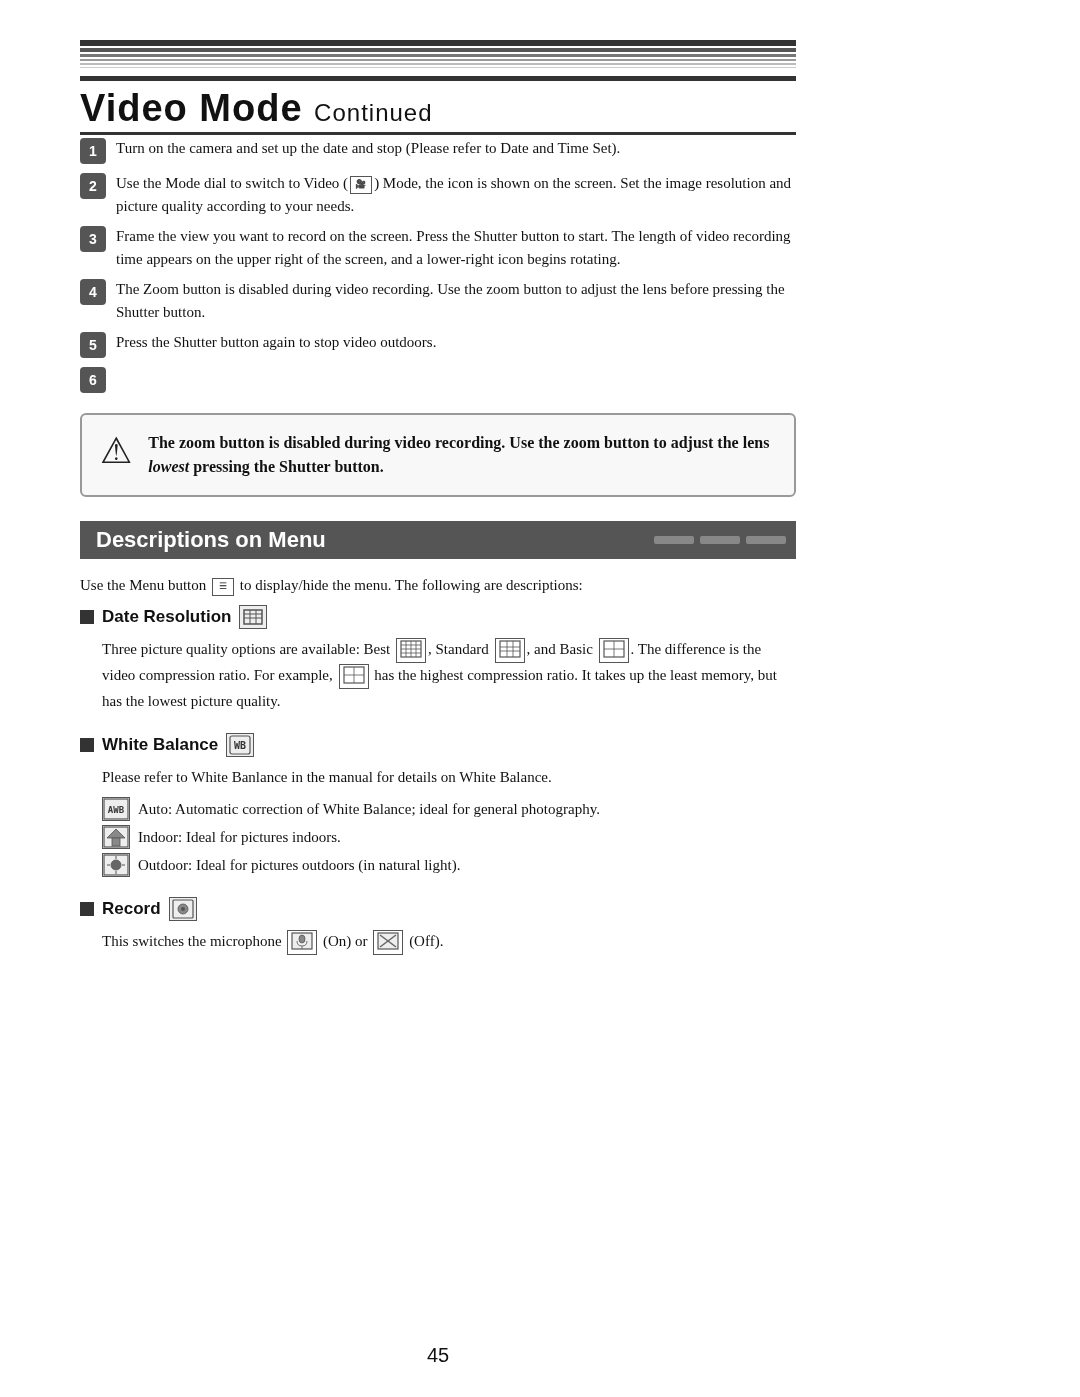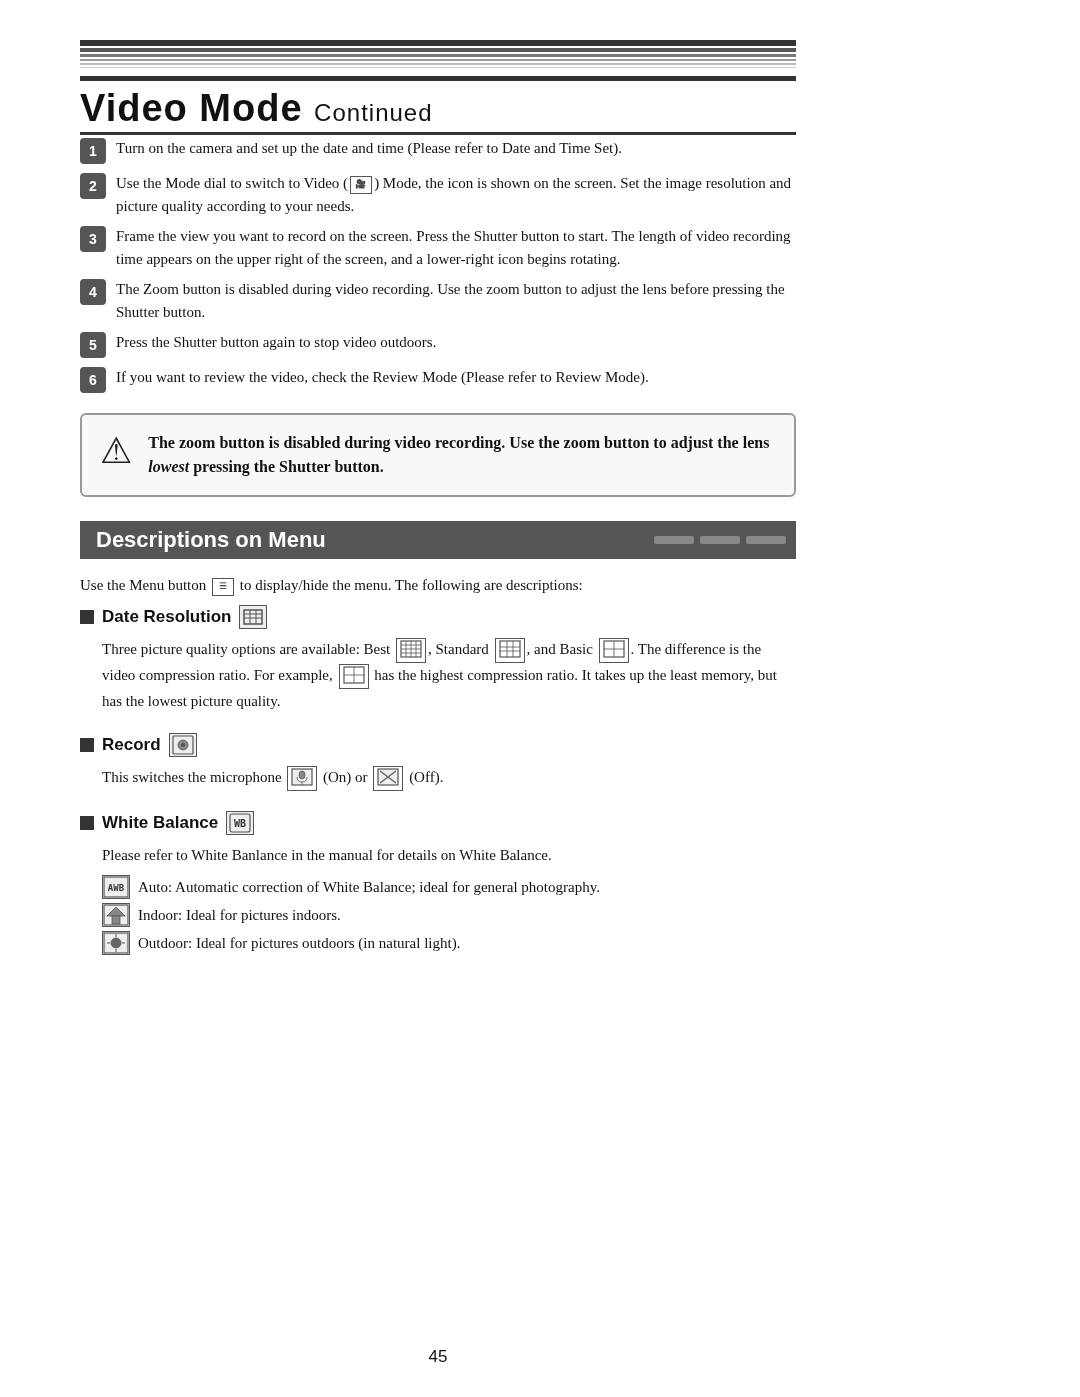--- a/index.html
+++ b/index.html
@@ -214,21 +214,21 @@
       justify-content: center;
       font-size: 10px;
       font-family: monospace;
     }
 
     .page-number {
       position: absolute;
       bottom: 30px;
       left: 50%;
       transform: translateX(-50%);
-      font-size: 17px;
+      font-size: 20px;
       font-family: Arial, sans-serif;
     }
 
     .section-icon {
       display: inline-block;
       width: 28px;
       height: 24px;
       border: 1.5px solid #555;
       margin-left: 8px;
       vertical-align: middle;
@@ -272,41 +272,40 @@
 
   <div class="page-title">
     <span>Video Mode</span>
     <span class="continued">Continued</span>
   </div>
 
 
   <ol class="steps-list">
     <li class="step-item">
       <span class="step-num">1</span>
-      <span class="step-text">Turn on the camera and set up the date and time (Please refer to Date and Time Set).</span>
+      <span class="step-text">Turn on the camera and set up the date and stop (Please refer to Date and Time Set).</span>
     </li>
     <li class="step-item">
       <span class="step-num">2</span>
       <span class="step-text">Use the Mode dial to switch to Video (<span class="menu-icon">🎥</span>) Mode, the icon is shown on the screen. Set the image resolution and picture quality according to your needs.</span>
     </li>
     <li class="step-item">
       <span class="step-num">3</span>
       <span class="step-text">Frame the view you want to record on the screen. Press the Shutter button to start. The length of video recording time appears on the upper right of the screen, and a lower-right icon begins rotating.</span>
     </li>
     <li class="step-item">
       <span class="step-num">4</span>
       <span class="step-text">The Zoom button is disabled during video recording. Use the zoom button to adjust the lens before pressing the Shutter button.</span>
     </li>
     <li class="step-item">
       <span class="step-num">5</span>
       <span class="step-text">Press the Shutter button again to stop video outdoors.</span>
     </li>
     <li class="step-item">
       <span class="step-num">6</span>
-      <span class="step-text">If you want to review the video, check the Review Mode (Please refer to Review Mode).</span>
     </li>
   </ol>
 
   <div class="warning-box">
     <div class="warning-icon">⚠</div>
     <div class="warning-text">
       <span>The zoom button is disabled during video recording. Use the zoom button to adjust the lens <em>lowest</em> pressing the Shutter button.</span>
     </div>
   </div>
 
@@ -374,56 +373,20 @@
             <line x1="11" y1="1" x2="11" y2="17" stroke="#555" stroke-width="0.8"></line>
           </svg>
         </span> has the highest compression ratio. It takes up the least memory, but has the lowest picture quality.
       </p>
     </div>
   </div>
 
   <div class="subsection">
     <div class="subsection-title">
       <span class="black-square"></span>
-      <span>Record</span>
-      <span class="section-icon">
-        <svg width="22" height="20" viewBox="0 0 22 20">
-          <rect x="1" y="1" width="20" height="18" fill="#eee" stroke="#555" stroke-width="1.2" rx="1"></rect>
-          <circle cx="11" cy="10" r="5" fill="#888" stroke="#555" stroke-width="0.8"></circle>
-          <circle cx="11" cy="10" r="2" fill="#555"></circle>
-        </svg>
-      </span>
-    </div>
-    <div class="subsection-body">
-      <p>
-        This switches the microphone
-        <span class="icon-box">
-          <svg width="22" height="18" viewBox="0 0 22 18">
-            <rect x="1" y="1" width="20" height="16" fill="#eee" stroke="#555" stroke-width="1.2"></rect>
-            <ellipse cx="11" cy="7" rx="3" ry="4" fill="#888" stroke="#555" stroke-width="0.8"></ellipse>
-            <path d="M6 9 Q6 14 11 14 Q16 14 16 9" fill="none" stroke="#555" stroke-width="0.8"></path>
-            <line x1="11" y1="14" x2="11" y2="17" stroke="#555" stroke-width="0.8"></line>
-          </svg>
-        </span>
-        (On) or
-        <span class="icon-box">
-          <svg width="22" height="18" viewBox="0 0 22 18">
-            <rect x="1" y="1" width="20" height="16" fill="#eee" stroke="#555" stroke-width="1.2"></rect>
-            <line x1="3" y1="3" x2="19" y2="15" stroke="#666" stroke-width="1.5"></line>
-            <line x1="19" y1="3" x2="3" y2="15" stroke="#666" stroke-width="1.5"></line>
-          </svg>
-        </span>
-        (Off).
-      </p>
-    </div>
-  </div>
-
-  <div class="subsection">
-    <div class="subsection-title">
-      <span class="black-square"></span>
       <span>White Balance</span>
       <span class="section-icon">
         <svg width="22" height="20" viewBox="0 0 22 20">
           <rect x="1" y="1" width="20" height="18" fill="#eee" stroke="#555" stroke-width="1.2" rx="2"></rect>
           <text x="11" y="14" text-anchor="middle" font-size="10" fill="#333">WB</text>
         </svg>
       </span>
     </div>
     <div class="subsection-body">
       <p style="margin-bottom:8px;">Please refer to White Banlance in the manual for details on White Balance.</p>
@@ -455,15 +418,51 @@
             <line x1="13" y1="17" x2="13" y2="20" stroke="#555" stroke-width="1"></line>
             <line x1="4" y1="11" x2="7" y2="11" stroke="#555" stroke-width="1"></line>
             <line x1="19" y1="11" x2="22" y2="11" stroke="#555" stroke-width="1"></line>
           </svg>
         </div>
         <span>Outdoor: Ideal for pictures outdoors (in natural light).</span>
       </div>
     </div>
   </div>
 
+  <div class="subsection">
+    <div class="subsection-title">
+      <span class="black-square"></span>
+      <span>Record</span>
+      <span class="section-icon">
+        <svg width="22" height="20" viewBox="0 0 22 20">
+          <rect x="1" y="1" width="20" height="18" fill="#eee" stroke="#555" stroke-width="1.2" rx="1"></rect>
+          <circle cx="11" cy="10" r="5" fill="#888" stroke="#555" stroke-width="0.8"></circle>
+          <circle cx="11" cy="10" r="2" fill="#555"></circle>
+        </svg>
+      </span>
+    </div>
+    <div class="subsection-body">
+      <p>
+        This switches the microphone
+        <span class="icon-box">
+          <svg width="22" height="18" viewBox="0 0 22 18">
+            <rect x="1" y="1" width="20" height="16" fill="#eee" stroke="#555" stroke-width="1.2"></rect>
+            <ellipse cx="11" cy="7" rx="3" ry="4" fill="#888" stroke="#555" stroke-width="0.8"></ellipse>
+            <path d="M6 9 Q6 14 11 14 Q16 14 16 9" fill="none" stroke="#555" stroke-width="0.8"></path>
+            <line x1="11" y1="14" x2="11" y2="17" stroke="#555" stroke-width="0.8"></line>
+          </svg>
+        </span>
+        (On) or
+        <span class="icon-box">
+          <svg width="22" height="18" viewBox="0 0 22 18">
+            <rect x="1" y="1" width="20" height="16" fill="#eee" stroke="#555" stroke-width="1.2"></rect>
+            <line x1="3" y1="3" x2="19" y2="15" stroke="#666" stroke-width="1.5"></line>
+            <line x1="19" y1="3" x2="3" y2="15" stroke="#666" stroke-width="1.5"></line>
+          </svg>
+        </span>
+        (Off).
+      </p>
+    </div>
+  </div>
+
   <div class="page-number">45</div>
 
 </div>
 
 </body></html>

